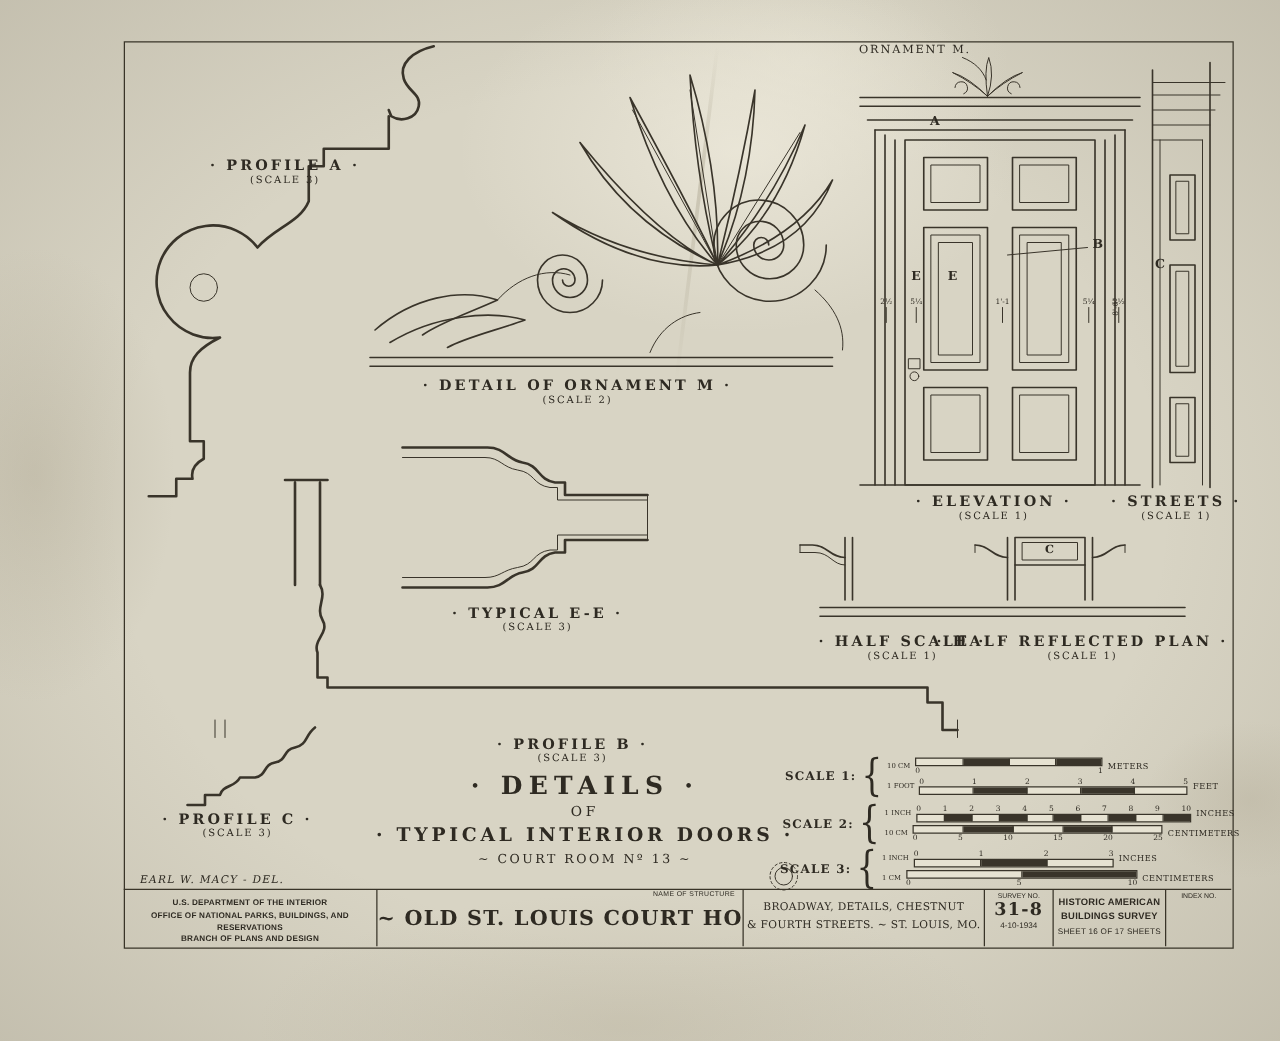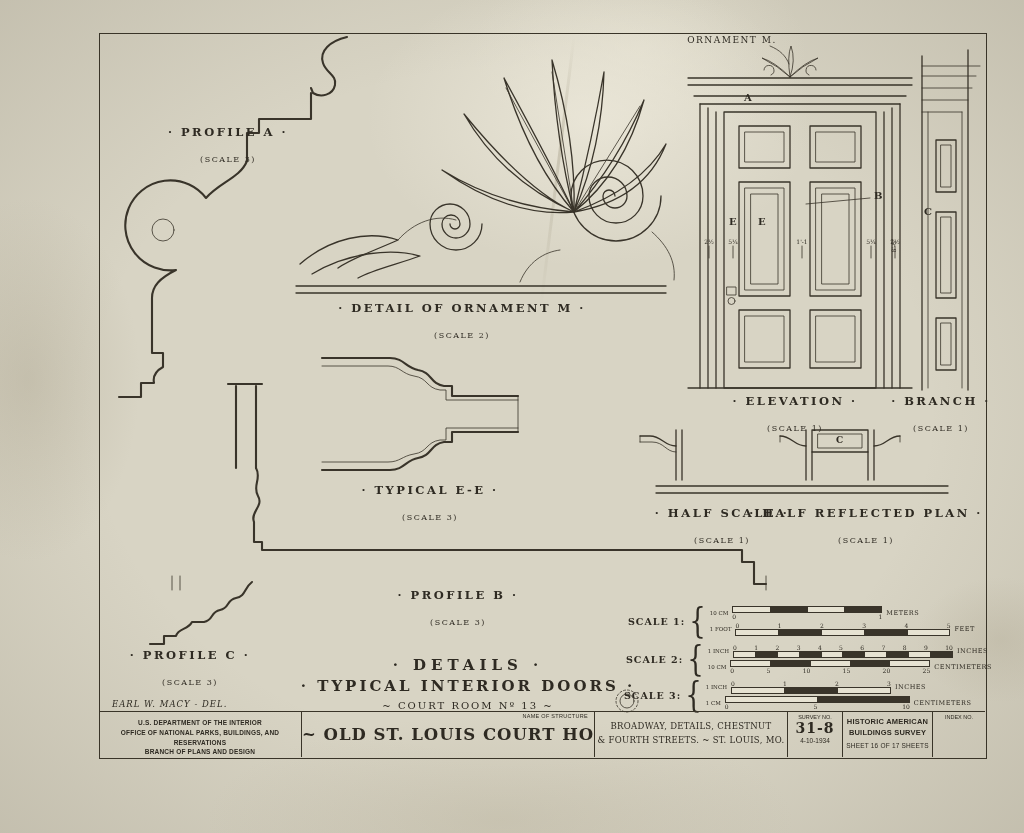--- a/index.html
+++ b/index.html
@@ -18,29 +18,29 @@
   .crease{position:absolute;left:556px;top:36px;width:3px;height:270px;transform:rotate(7deg);
     background:linear-gradient(to bottom, rgba(150,142,118,0), rgba(150,142,118,.35) 40%, rgba(150,142,118,0));}
   .frame{position:absolute;left:99px;top:33px;width:886px;height:724px;border:1.6px solid #393428;}
   svg.art{position:absolute;left:0;top:0;pointer-events:none;}
   .ink path,.ink rect,.ink circle{fill:none;stroke:#39342a;stroke-width:1.3;stroke-linecap:round;stroke-linejoin:round;}
   .ink .heavy{stroke-width:2.1;}
   .ink .thin{stroke-width:.8;}
   
   .figlbl{position:absolute;transform:translateX(-50%);text-align:center;white-space:nowrap;}
   .figlbl .t{font-weight:700;font-size:11.5px;letter-spacing:2.5px;}
-  .figlbl .s{font-size:8px;letter-spacing:1.5px;margin-top:16px;}
+  .figlbl .s{font-size:8px;letter-spacing:1.5px;margin-top:0;}
   .mk{position:absolute;font-weight:700;font-size:10px;white-space:nowrap;}
   .mk.wide{letter-spacing:9px;}
   .ptr{position:absolute;transform:translateX(-50%);font-size:9px;letter-spacing:1.5px;white-space:nowrap;}
   .dim{position:absolute;transform:translateX(-50%);font-size:6px;white-space:nowrap;}
   .dim.vert{transform:rotate(-90deg);}
   
   .maintitle{position:absolute;left:468px;top:616px;transform:translateX(-50%);text-align:center;white-space:nowrap;}
-  .maintitle .l1{font-weight:700;font-size:15px;letter-spacing:5px;margin-top:40px;}
+  .maintitle .l1{font-weight:700;font-size:20px;letter-spacing:5px;}
   .maintitle .l2{font-size:11px;letter-spacing:3px;margin-top:3px;}
   .maintitle .l3{font-weight:700;font-size:15px;letter-spacing:3px;margin-top:3px;text-align:center;}
   .maintitle .l4{font-size:10px;letter-spacing:2px;margin-top:5px;}
   .credit{position:absolute;left:112px;top:699px;font-style:italic;font-size:8.5px;letter-spacing:1px;}
   
   .sb{position:absolute;display:flex;align-items:center;gap:3px;}
   .sb-label{font-size:9.5px;letter-spacing:1px;font-weight:700;}
   .sb-brace{font-size:26px;font-weight:400;transform:scaleY(1.35);line-height:1;margin:0 1px;}
   .sb-col{display:flex;flex-direction:column;gap:2px;}
   .sb-row{display:flex;align-items:center;gap:4px;}
@@ -192,21 +192,21 @@
   <div class="ptr" style="left:732px;top:35px">ORNAMENT M.</div>
   <div class="figlbl" style="left:462px;top:301px">
     <div class="t">· DETAIL OF ORNAMENT M ·</div>
     <div class="s">(SCALE 2)</div>
   </div>
   <div class="figlbl" style="left:795px;top:394px">
     <div class="t">· ELEVATION ·</div>
     <div class="s">(SCALE 1)</div>
   </div>
   <div class="figlbl" style="left:941px;top:394px">
-    <div class="t">· BRANCH ·</div>
+    <div class="t">· STREETS ·</div>
     <div class="s">(SCALE 1)</div>
   </div>
   <div class="figlbl" style="left:430px;top:483px">
     <div class="t">· TYPICAL E-E ·</div>
     <div class="s">(SCALE 3)</div>
   </div>
   <div class="figlbl" style="left:722px;top:506px">
     <div class="t">· HALF SCALE ·</div>
     <div class="s">(SCALE 1)</div>
   </div>
@@ -231,20 +231,21 @@
 
   <div class="dim" style="left:709px;top:238px">2½</div>
   <div class="dim" style="left:733px;top:238px">5¼</div>
   <div class="dim" style="left:802px;top:238px">1'-1</div>
   <div class="dim" style="left:871px;top:238px">5¼</div>
   <div class="dim" style="left:895px;top:238px">2½</div>
   <div class="dim vert" style="left:886px;top:242px">8'-6"</div>
 
   <div class="maintitle">
     <div class="l1">· DETAILS ·</div>
+    <div class="l2">OF</div>
     <div class="l3">· TYPICAL INTERIOR DOORS ·</div>
     <div class="l4">~ COURT ROOM Nº 13 ~</div>
   </div>
 
   <div class="credit">EARL W. MACY - DEL.</div>
 
   <div class="sb" style="left:628px;top:606px">
     <span class="sb-label">SCALE 1:</span>
     <span class="sb-brace">{</span>
     <div class="sb-col">

